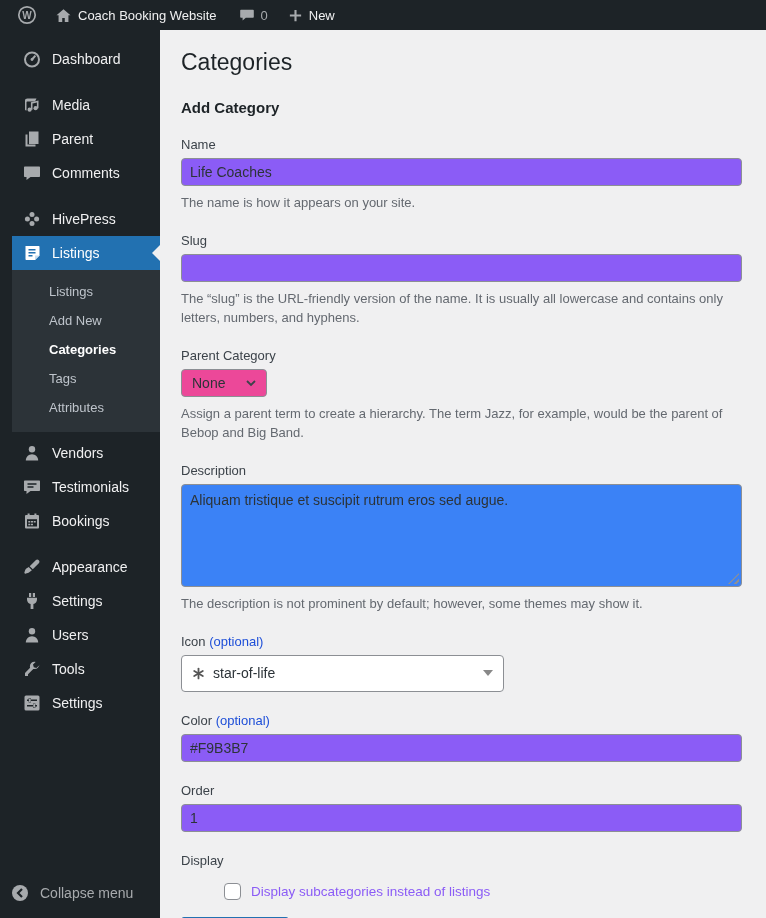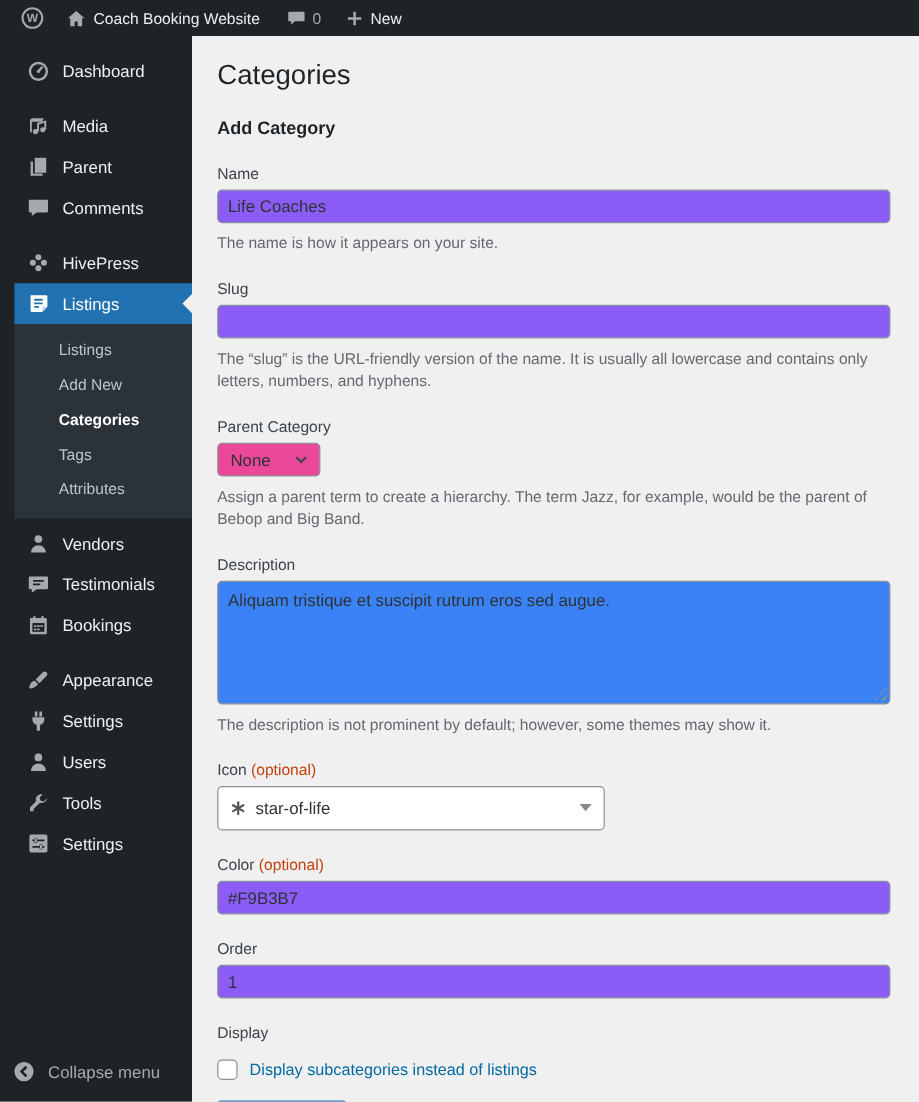--- a/index.html
+++ b/index.html
@@ -49,21 +49,21 @@
 
   
   .content {
     position: absolute; top: 30px; left: 160px; right: 0; bottom: 0;
     background: #f0f0f1; padding: 18px 24px 20px 21px; overflow: hidden;
   }
   h1.page-title { font-size: 23px; font-weight: 400; color: #1d2327; line-height: 1.3; }
   h2.form-heading { font-size: 15px; font-weight: bold; color: #1d2327; margin-top: 21px; }
   .form-field { margin-top: 21px; }
   .form-field label.fld-label { display: block; font-size: 13px; color: #3c434a; margin-bottom: 6px; }
-  .opt { color: #c2410c; }
+  .opt { color: #1d4ed8; }
   .help { color: #646970; font-size: 13px; line-height: 19px; margin-top: 7px; max-width: 561px; }
 
   input[type="text"], .textin {
     display: block; width: 561px; height: 28px;
     border: 1px solid #8c8f94; border-radius: 4px; background: #8b5cf6;
     padding: 0 8px; font-size: 14px; color: #2c3338;
     font-family: "Liberation Sans", sans-serif; outline: none;
   }
   .color-input { width: 351px; }
   .order-input { width: 101px; height: 30px; }
@@ -92,21 +92,21 @@
     display: flex; align-items: center; width: 323px; height: 37px;
     border: 1px solid #8c8f94; border-radius: 4px; background: #fff;
     padding: 0 10px; font-size: 14px; color: #2c3338; cursor: pointer; gap: 8px;
   }
   .select2 .caret {
     margin-left: auto; width: 0; height: 0;
     border-left: 5px solid transparent; border-right: 5px solid transparent;
     border-top: 6px solid #888;
   }
 
-  .checkbox-row { display: flex; align-items: center; gap: 10px; margin-top: 15px; font-size: 13.5px; color: #0369a1; }
+  .checkbox-row { display: flex; align-items: center; gap: 10px; margin-top: 15px; font-size: 13.5px; color: #8b5cf6; margin-left: 43px; }
   .checkbox {
     width: 17px; height: 17px; background: #fff; border: 1px solid #8c8f94;
     border-radius: 4px; cursor: pointer; flex: 0 0 auto;
   }
 
   button.submit-btn {
     margin-top: 17px; height: 30px; padding: 0 13px;
     background: #2271b1; color: #fff; border: 1px solid #2271b1; border-radius: 3px;
     font-size: 13px; font-family: "Liberation Sans", sans-serif; cursor: pointer;
   }

